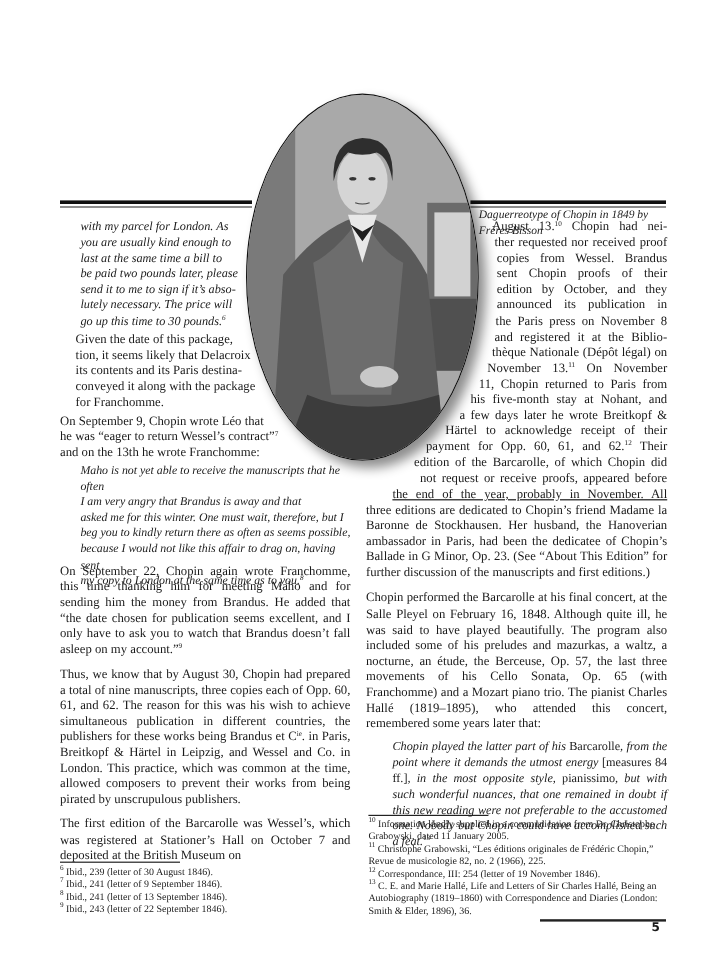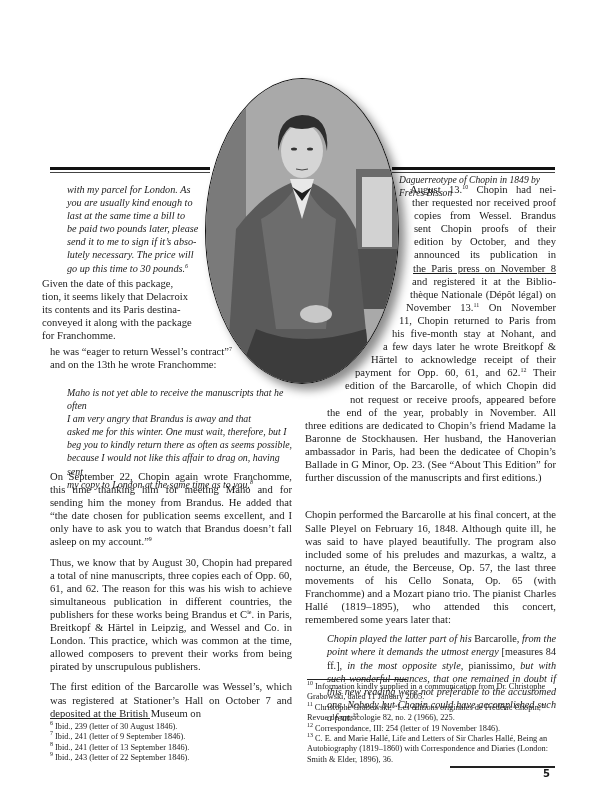--- a/index.html
+++ b/index.html
@@ -63,29 +63,30 @@
 <div class="abs quote" style="left:67px; top:183px; width:145px;">
   <span class="fnline">with my parcel for London.  As</span>
   <span class="fnline">you are usually kind enough to</span>
   <span class="fnline">last at the same time a bill to</span>
   <span class="fnline">be paid two pounds later, please</span>
   <span class="fnline">send it to me to sign if it’s abso-</span>
   <span class="fnline">lutely necessary.  The price will</span>
   <span class="fnline"><span>go up this time to 30 pounds.</span><sup>6</sup></span>
 </div>
 
-<div class="abs body-text" style="left:42px; top:277px; width:200px; text-align:left;">
+<div class="abs body-text" style="left:63px; top:277px; width:200px; text-align:left;">
   <span class="fnline">Given the date of this package,</span>
   <span class="fnline">tion, it seems likely that Delacroix</span>
   <span class="fnline">its contents and its Paris destina-</span>
   <span class="fnline">conveyed it along with the package</span>
   <span class="fnline">for Franchomme.</span>
 </div>
 
 <div class="abs body-text" style="left:50px; top:345px; width:230px; text-align:left;">
+  <span class="fnline">On September 9, Chopin wrote Léo that</span>
   <span class="fnline"><span>he was “eager to return Wessel’s contract”</span><sup>7</sup></span>
   <span class="fnline">and on the 13th he wrote Franchomme:</span>
 </div>
 
 <div class="abs quote" style="left:67px; top:386px; width:225px; text-align:left; font-size:9.9px;">
   <span class="fnline">Maho is not yet able to receive the manuscripts that he often</span>
   <span class="fnline">I am very angry that Brandus is away and that</span>
   <span class="fnline">asked me for this winter.  One must wait, therefore, but I</span>
   <span class="fnline">beg you to kindly return there as often as seems possible,</span>
   <span class="fnline">because I would not like this affair to drag on, having sent</span>
@@ -98,36 +99,36 @@
   <p class="body-text"><span>The first edition of the </span><span class="it">Barcarolle</span><span> was Wessel’s, which was registered at Stationer’s Hall on October 7 and deposited at the British Museum on</span></p>
 </div>
 
 <div class="abs body-text" style="left:0; top:183px; width:556px; text-align:right;">
   <span class="fnline" style="margin-left:410px; text-align:justify; text-align-last:justify;"><span>August 13.</span><sup>10</sup><span> Chopin had nei-</span></span>
   <span class="fnline" style="margin-left:412px; text-align-last:justify;">ther requested nor received proof</span>
   <span class="fnline" style="margin-left:414px; text-align-last:justify;font-family:Liberation Serif, serif;">copies from Wessel. Brandus</span>
   <span class="fnline" style="margin-left:414px; text-align-last:justify;">sent Chopin proofs of their</span>
   <span class="fnline" style="margin-left:414px; text-align-last:justify;">edition by October, and they</span>
   <span class="fnline" style="margin-left:414px; text-align-last:justify;">announced its publication in</span>
-  <span class="fnline" style="margin-left:413px; text-align-last:justify;text-decoration:underline;">the Paris press on November 8</span>
+  <span class="fnline" style="margin-left:413px; text-align-last:justify;">the Paris press on November 8</span>
   <span class="fnline" style="margin-left:412px; text-align-last:justify;">and registered it at the Biblio-</span>
   <span class="fnline" style="margin-left:410px; text-align-last:justify;"><span>thèque Nationale (</span><span class="it">Dépôt légal</span><span>) on</span></span>
   <span class="fnline" style="margin-left:406px; text-align-last:justify;"><span>November 13.</span><sup>11</sup><span> On November</span></span>
   <span class="fnline" style="margin-left:399px; text-align-last:justify;">11, Chopin returned to Paris from</span>
   <span class="fnline" style="margin-left:392px; text-align-last:justify;">his five-month stay at Nohant, and</span>
   <span class="fnline" style="margin-left:383px; text-align-last:justify;">a few days later he wrote Breitkopf &amp;</span>
   <span class="fnline" style="margin-left:371px; text-align-last:justify;">Härtel to acknowledge receipt of their</span>
   <span class="fnline" style="margin-left:355px; text-align-last:justify;"><span>payment for Opp. 60, 61, and 62.</span><sup>12</sup><span>  Their</span></span>
   <span class="fnline" style="margin-left:345px; text-align-last:justify;"><span>edition of the </span><span class="it">Barcarolle</span><span>, of which Chopin did</span></span>
   <span class="fnline" style="margin-left:350px; text-align-last:justify;">not request or receive proofs, appeared before</span>
-  <span class="fnline" style="margin-left:327px; text-align-last:justify;">the end of the year, probably in November. All</span>
+  <span class="fnline" style="margin-left:327px; text-align-last:justify;text-decoration:underline;">the end of the year, probably in November. All</span>
 </div>
 
 <div class="abs" style="left:305px; top:419px; width:251px;">
-  <p class="body-text" style="margin-bottom:24px;"><span>three editions are dedicated to Chopin’s friend Madame la Baronne de Stockhausen.  Her husband, the Hanoverian ambassador in Paris, had been the dedicatee of Chopin’s </span><span class="it">Ballade in G Minor</span><span>, Op. 23.  (See “About This Edition” for further discussion of the manuscripts and first editions.)</span></p>
+  <p class="body-text" style="margin-bottom:8px;"><span>three editions are dedicated to Chopin’s friend Madame la Baronne de Stockhausen.  Her husband, the Hanoverian ambassador in Paris, had been the dedicatee of Chopin’s </span><span class="it">Ballade in G Minor</span><span>, Op. 23.  (See “About This Edition” for further discussion of the manuscripts and first editions.)</span></p>
   <p class="body-text" style="margin-bottom:6px;"><span>Chopin performed the </span><span class="it">Barcarolle</span><span> at his final concert, at the Salle Pleyel on February 16, 1848.  Although quite ill, he was said to have played beautifully.  The program also included some of his preludes and mazurkas, a waltz, a nocturne, an étude, the </span><span class="it">Berceuse</span><span>, Op. 57, the last three movements of his Cello Sonata, Op. 65 (with Franchomme) and a Mozart piano trio.  The pianist Charles Hallé (1819–1895), who attended this concert, remembered some years later that:</span></p>
   <p class="quote" style="margin-left:22px;"><span>Chopin played the latter part of his </span><span style="font-style:normal">Barcarolle</span><span>, from the point where it demands the utmost energy </span><span style="font-style:normal">[measures 84 ff.]</span><span>, in the most opposite style, </span><span style="font-style:normal">pianissimo</span><span>, but with such wonderful nuances, that one remained in doubt if this new reading were not preferable to the accustomed one.  Nobody but Chopin could have accomplished such a feat.</span><sup style="font-style:normal">13</sup></p>
 </div>
 
 <div class="fn-rule" style="left:50px; top:718px; width:100px;"></div>
 <div class="fn-rule" style="left:307px; top:679px; width:100px;"></div>
 
 <div class="abs fn" style="left:50px; top:722px; width:240px;">
   <span class="fnline"><sup>6</sup> <span>Ibid., 239 (letter of 30 August 1846).</span></span>
   <span class="fnline"><sup>7</sup> <span>Ibid., 241 (letter of 9 September 1846).</span></span>

